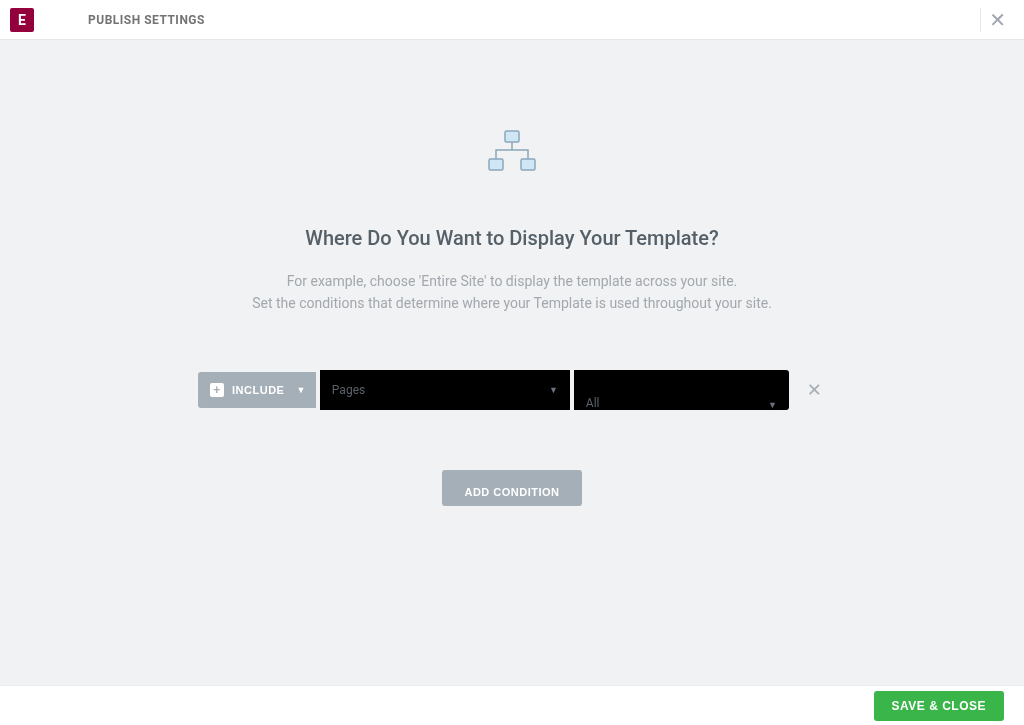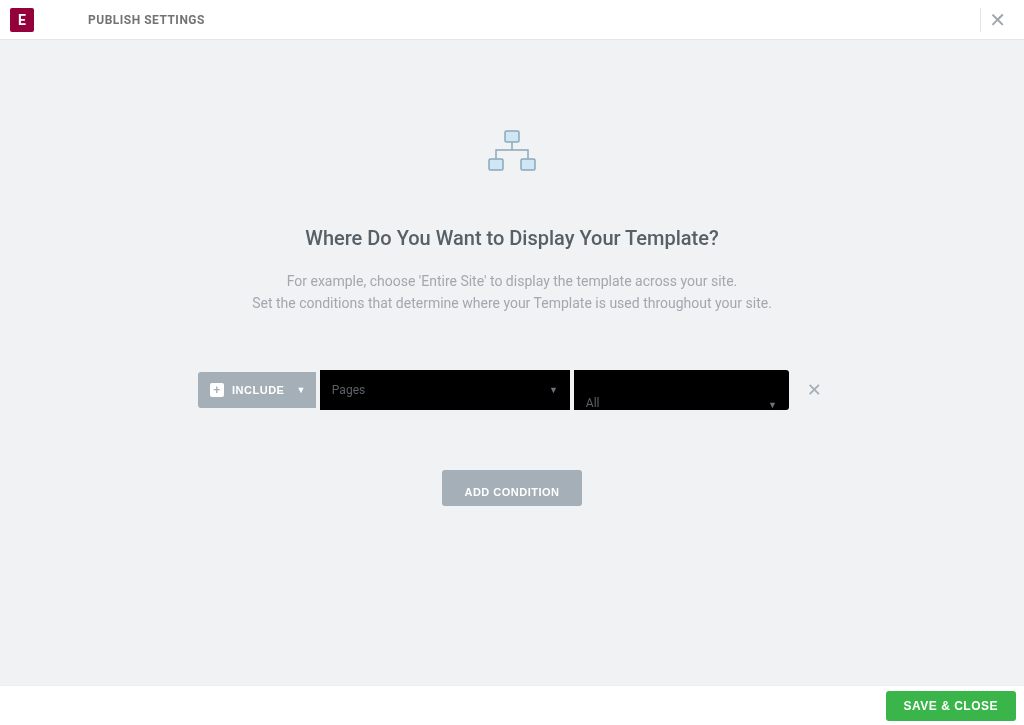--- a/index.html
+++ b/index.html
@@ -168,21 +168,21 @@
     .footer {
       position: absolute;
       bottom: 0;
       left: 0;
       right: 0;
       height: 40px;
       background: #fff;
       display: flex;
       justify-content: flex-end;
       align-items: center;
-      padding-right: 8px;
+      padding-right: 20px;
       border-top: 1px solid #eee;
     }
     .save-btn {
       background: #39b54a;
       color: #fff;
       border: none;
       height: 30px;
       padding: 0 18px;
       font-size: 12px;
       font-weight: 700;

